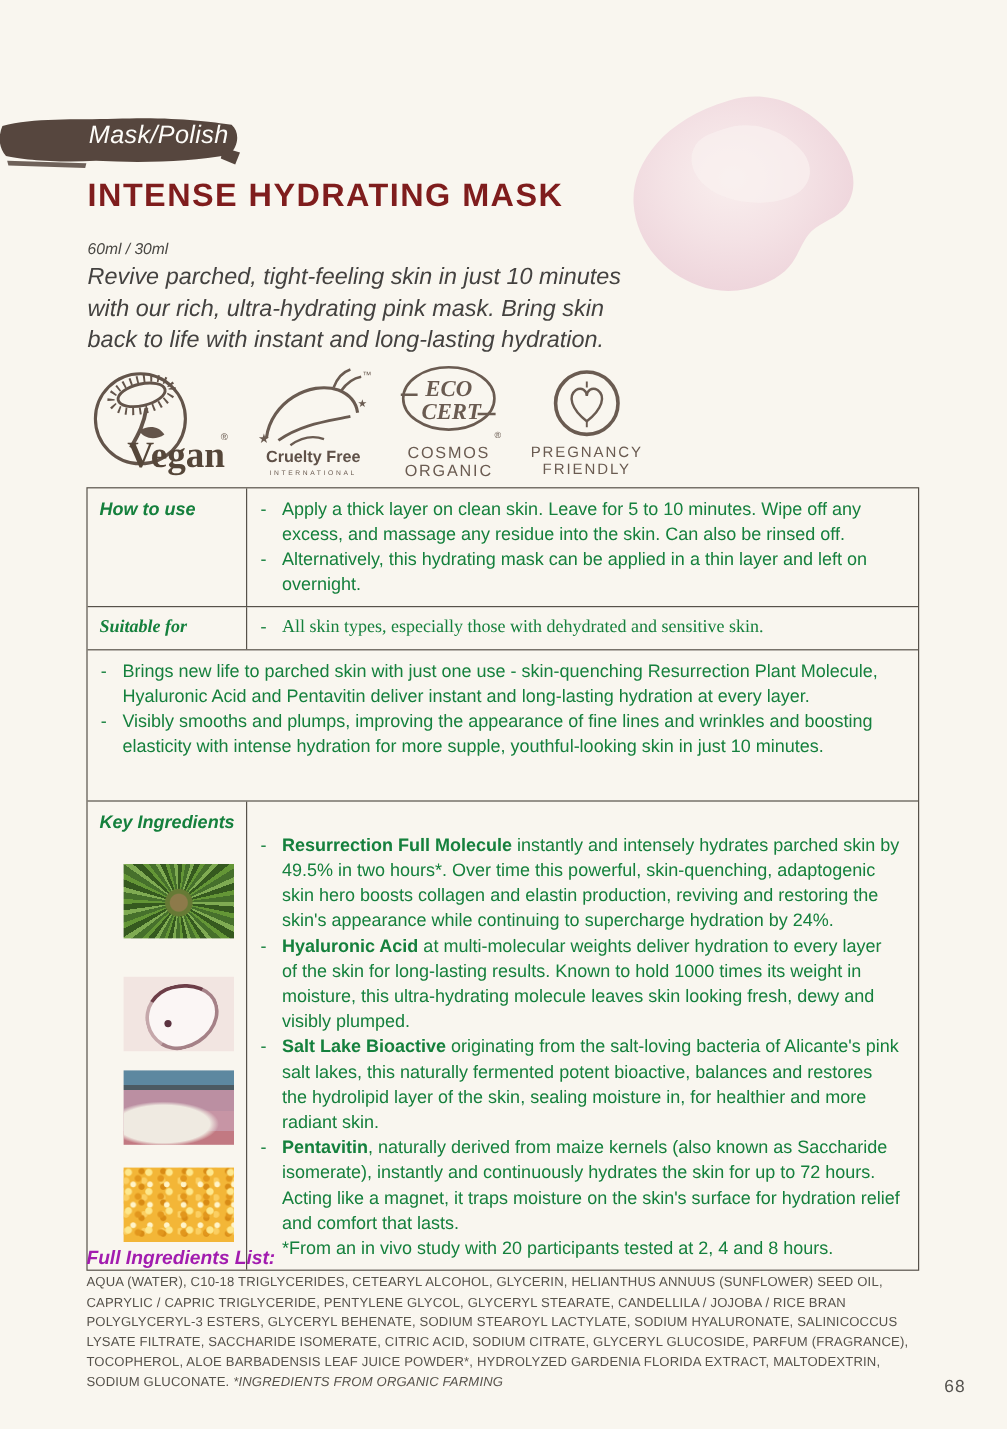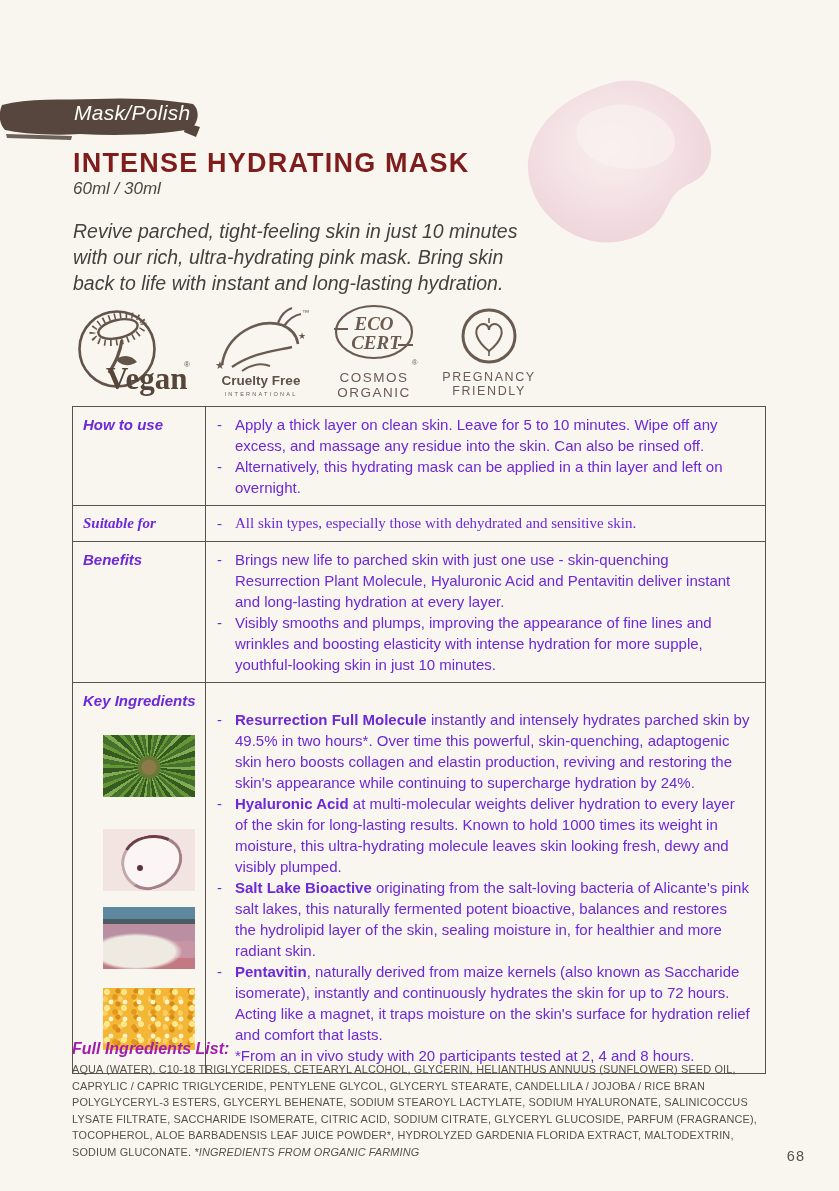--- a/index.html
+++ b/index.html
@@ -17,38 +17,38 @@
   .brush-wrap { position:absolute; left:0; top:95px; width:204px; height:46px; }
   .brush-wrap svg { position:absolute; left:0; top:0; }
   .brush-label {
     position:absolute; left:74px; top:6px;
     font-style:italic; font-size:21px; color:#fdfcf8; letter-spacing:.3px;
   }
 
   
   .title-block { position:absolute; left:73px; top:148px; width:470px; }
   .page-title { font-size:27px; font-weight:bold; letter-spacing:1.2px; color:#7f1d1d; }
-  .sizes { font-style:italic; font-size:17px; color:#4a4844; margin-top:0; }
+  .sizes { font-style:italic; font-size:13px; color:#4a4844; margin-top:21px; }
   .desc {
     position:absolute; left:73px; top:218px; width:462px;
     font-style:italic; font-size:19.5px; line-height:26px; color:#444240;
   }
 
   
   .smear { position:absolute; left:512px; top:68px; width:224px; height:212px; }
 
   
   .logos { position:absolute; left:76px; top:303px; display:flex; align-items:flex-end; gap:16px; }
   .logo svg { display:block; }
   .logo-ink { color:#6a5b51; }
 
   
   .info-table {
     position:absolute; left:72px; top:406px; width:694px;
-    border:1.3px solid #57524a; font-size:15px; line-height:21px; color:#6d28d9;
+    border:1.3px solid #57524a; font-size:15px; line-height:21px; color:#15803d;
   }
   .t-row { display:flex; border-top:1.3px solid #57524a; }
   .t-row:first-child { border-top:none; }
   .t-label {
     flex:0 0 133px; border-right:1.3px solid #57524a;
     font-weight:bold; font-style:italic; padding:7px 6px 6px 10px;
   }
   .t-cell { flex:1; padding:7px 14px 7px 8px; }
   .r-howto   { min-height:91px; }
   .r-suit    { min-height:34px;font-family:Liberation Serif, serif; }
@@ -206,21 +206,20 @@
     </div>
 
     <div class="t-row r-suit">
       <div class="t-label">Suitable for</div>
       <div class="t-cell">
         <div class="b-item">All skin types, especially those with dehydrated and sensitive skin.</div>
       </div>
     </div>
 
     <div class="t-row r-benefit">
-      <div class="t-label">Benefits</div>
       <div class="t-cell">
         <div class="b-item">Brings new life to parched skin with just one use - skin-quenching Resurrection Plant Molecule, Hyaluronic Acid and Pentavitin deliver instant and long-lasting hydration at every layer.</div>
         <div class="b-item">Visibly smooths and plumps, improving the appearance of fine lines and wrinkles and boosting elasticity with intense hydration for more supple, youthful-looking skin in just 10 minutes.</div>
       </div>
     </div>
 
     <div class="t-row r-keying">
       <div class="t-label">
         <span>Key Ingredients</span>
         <div class="ing-img img-plant"></div>

